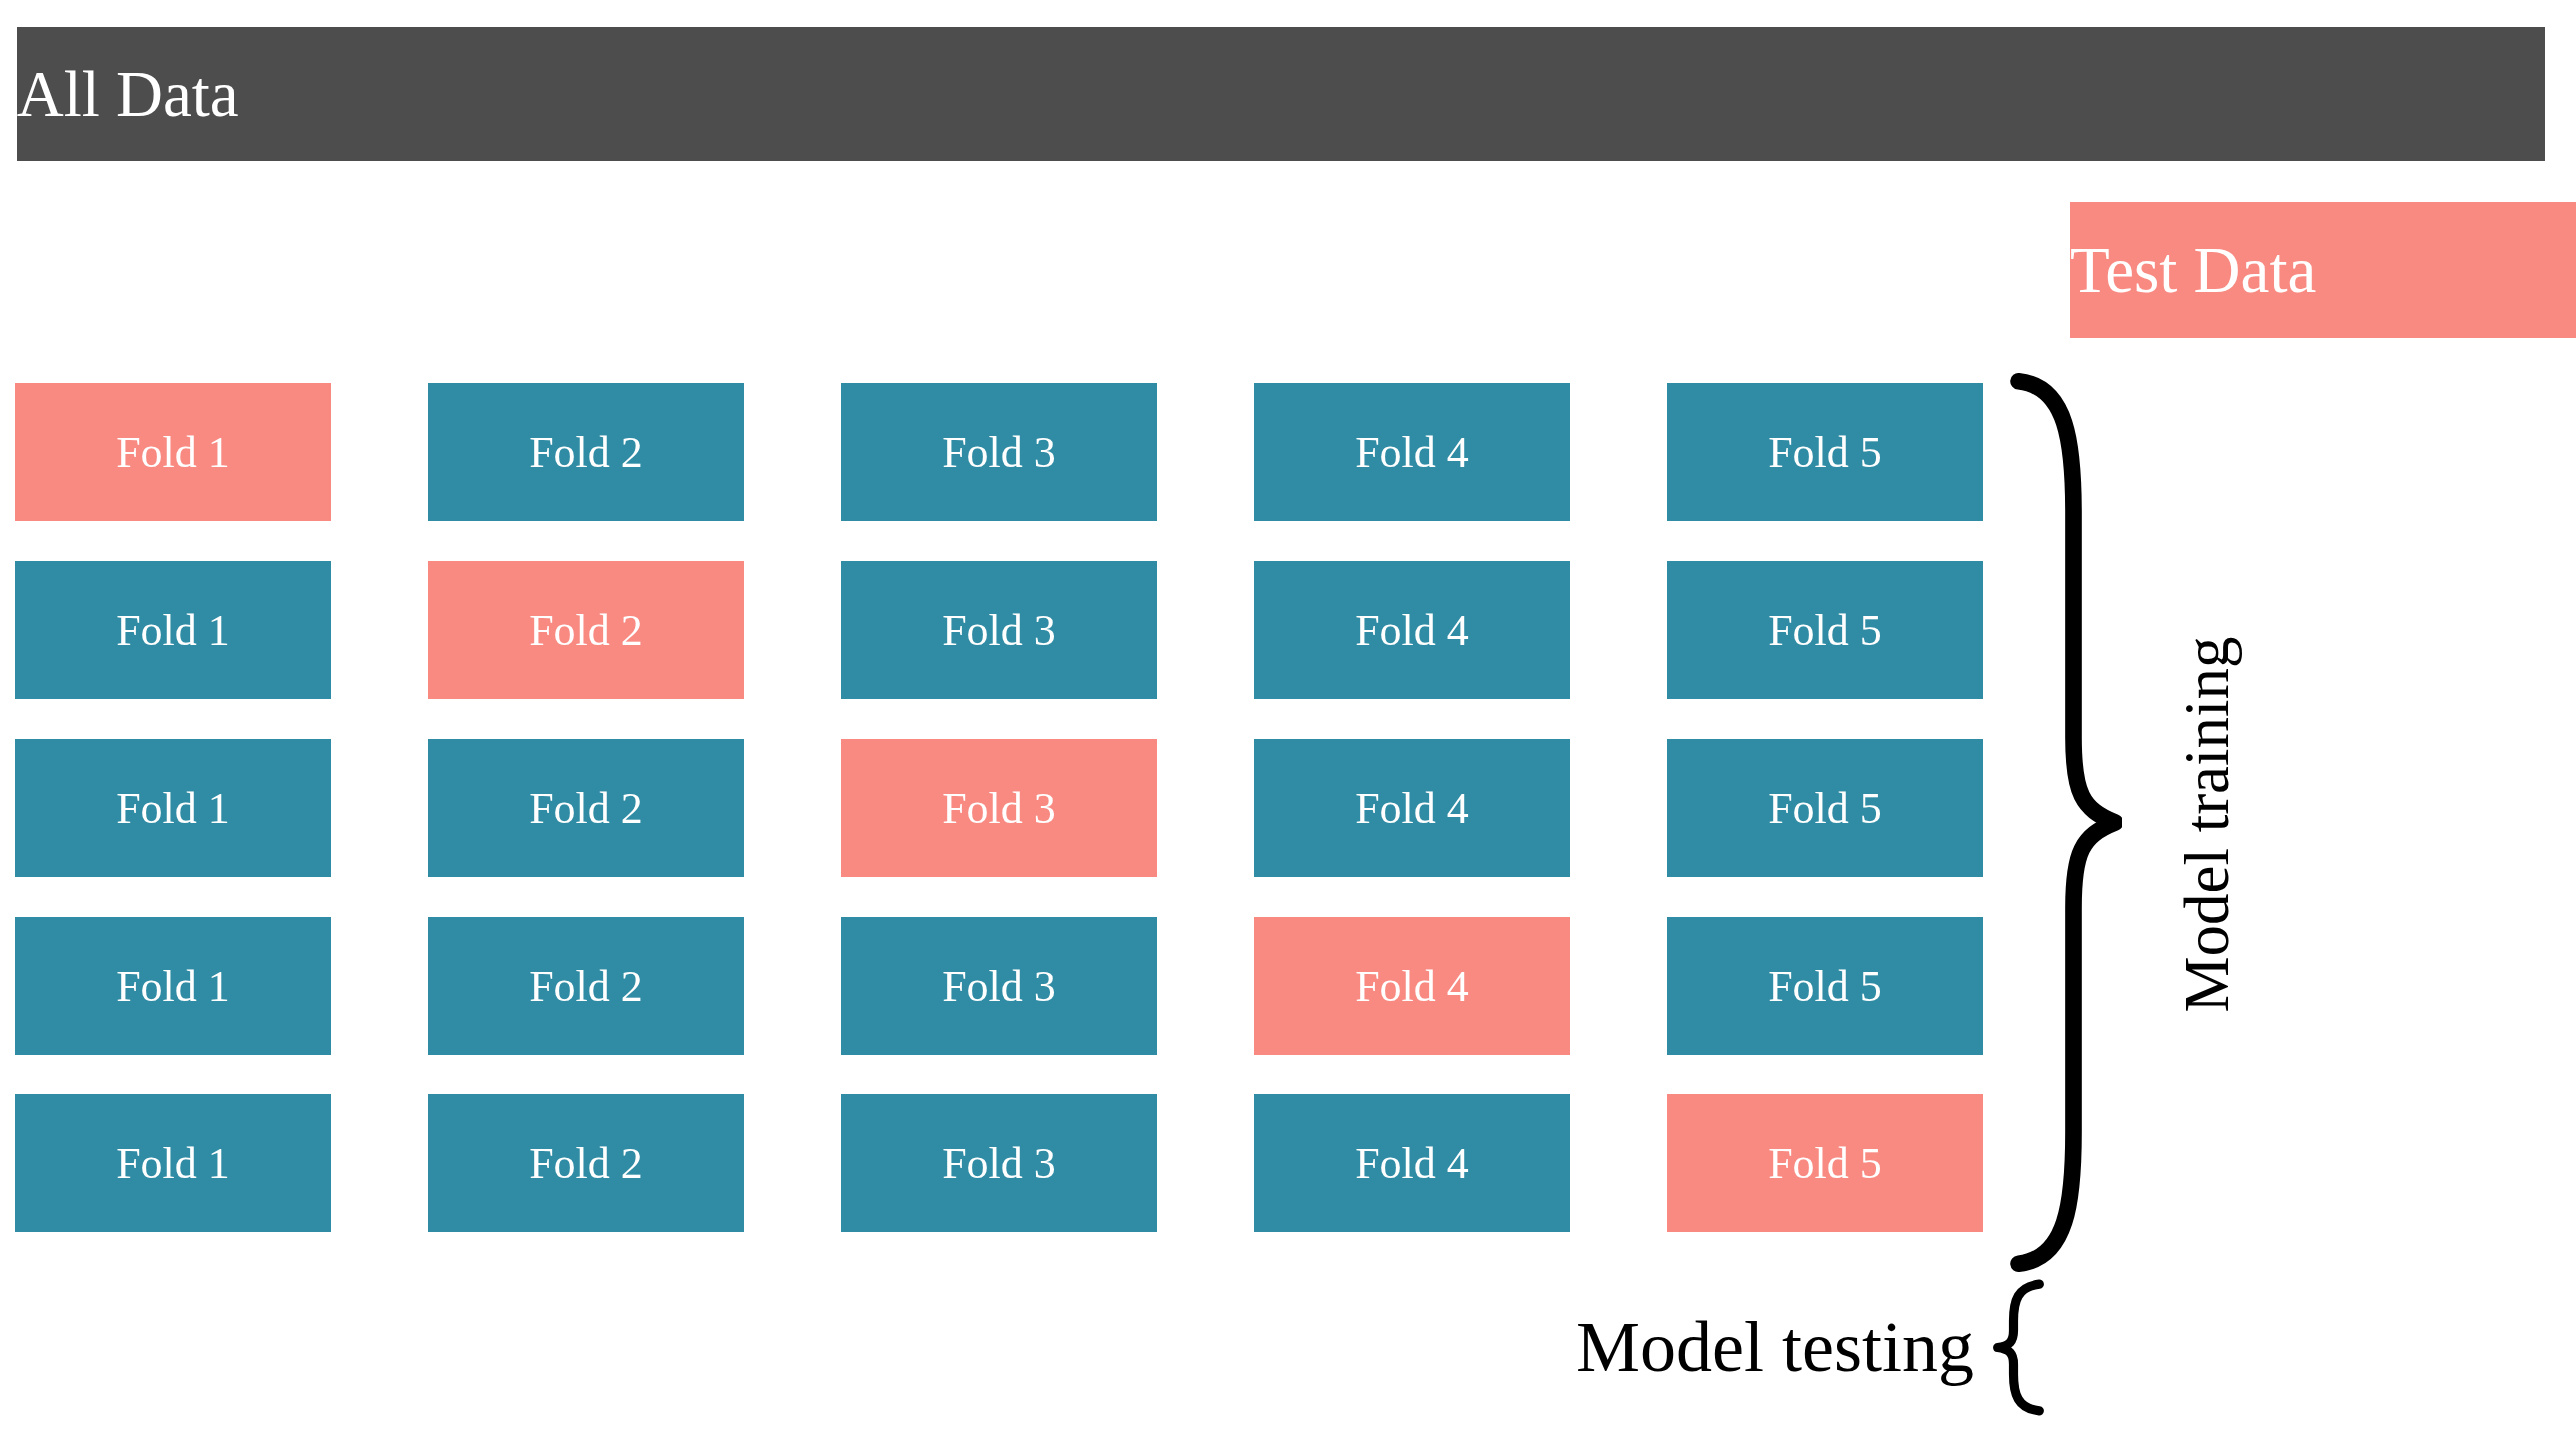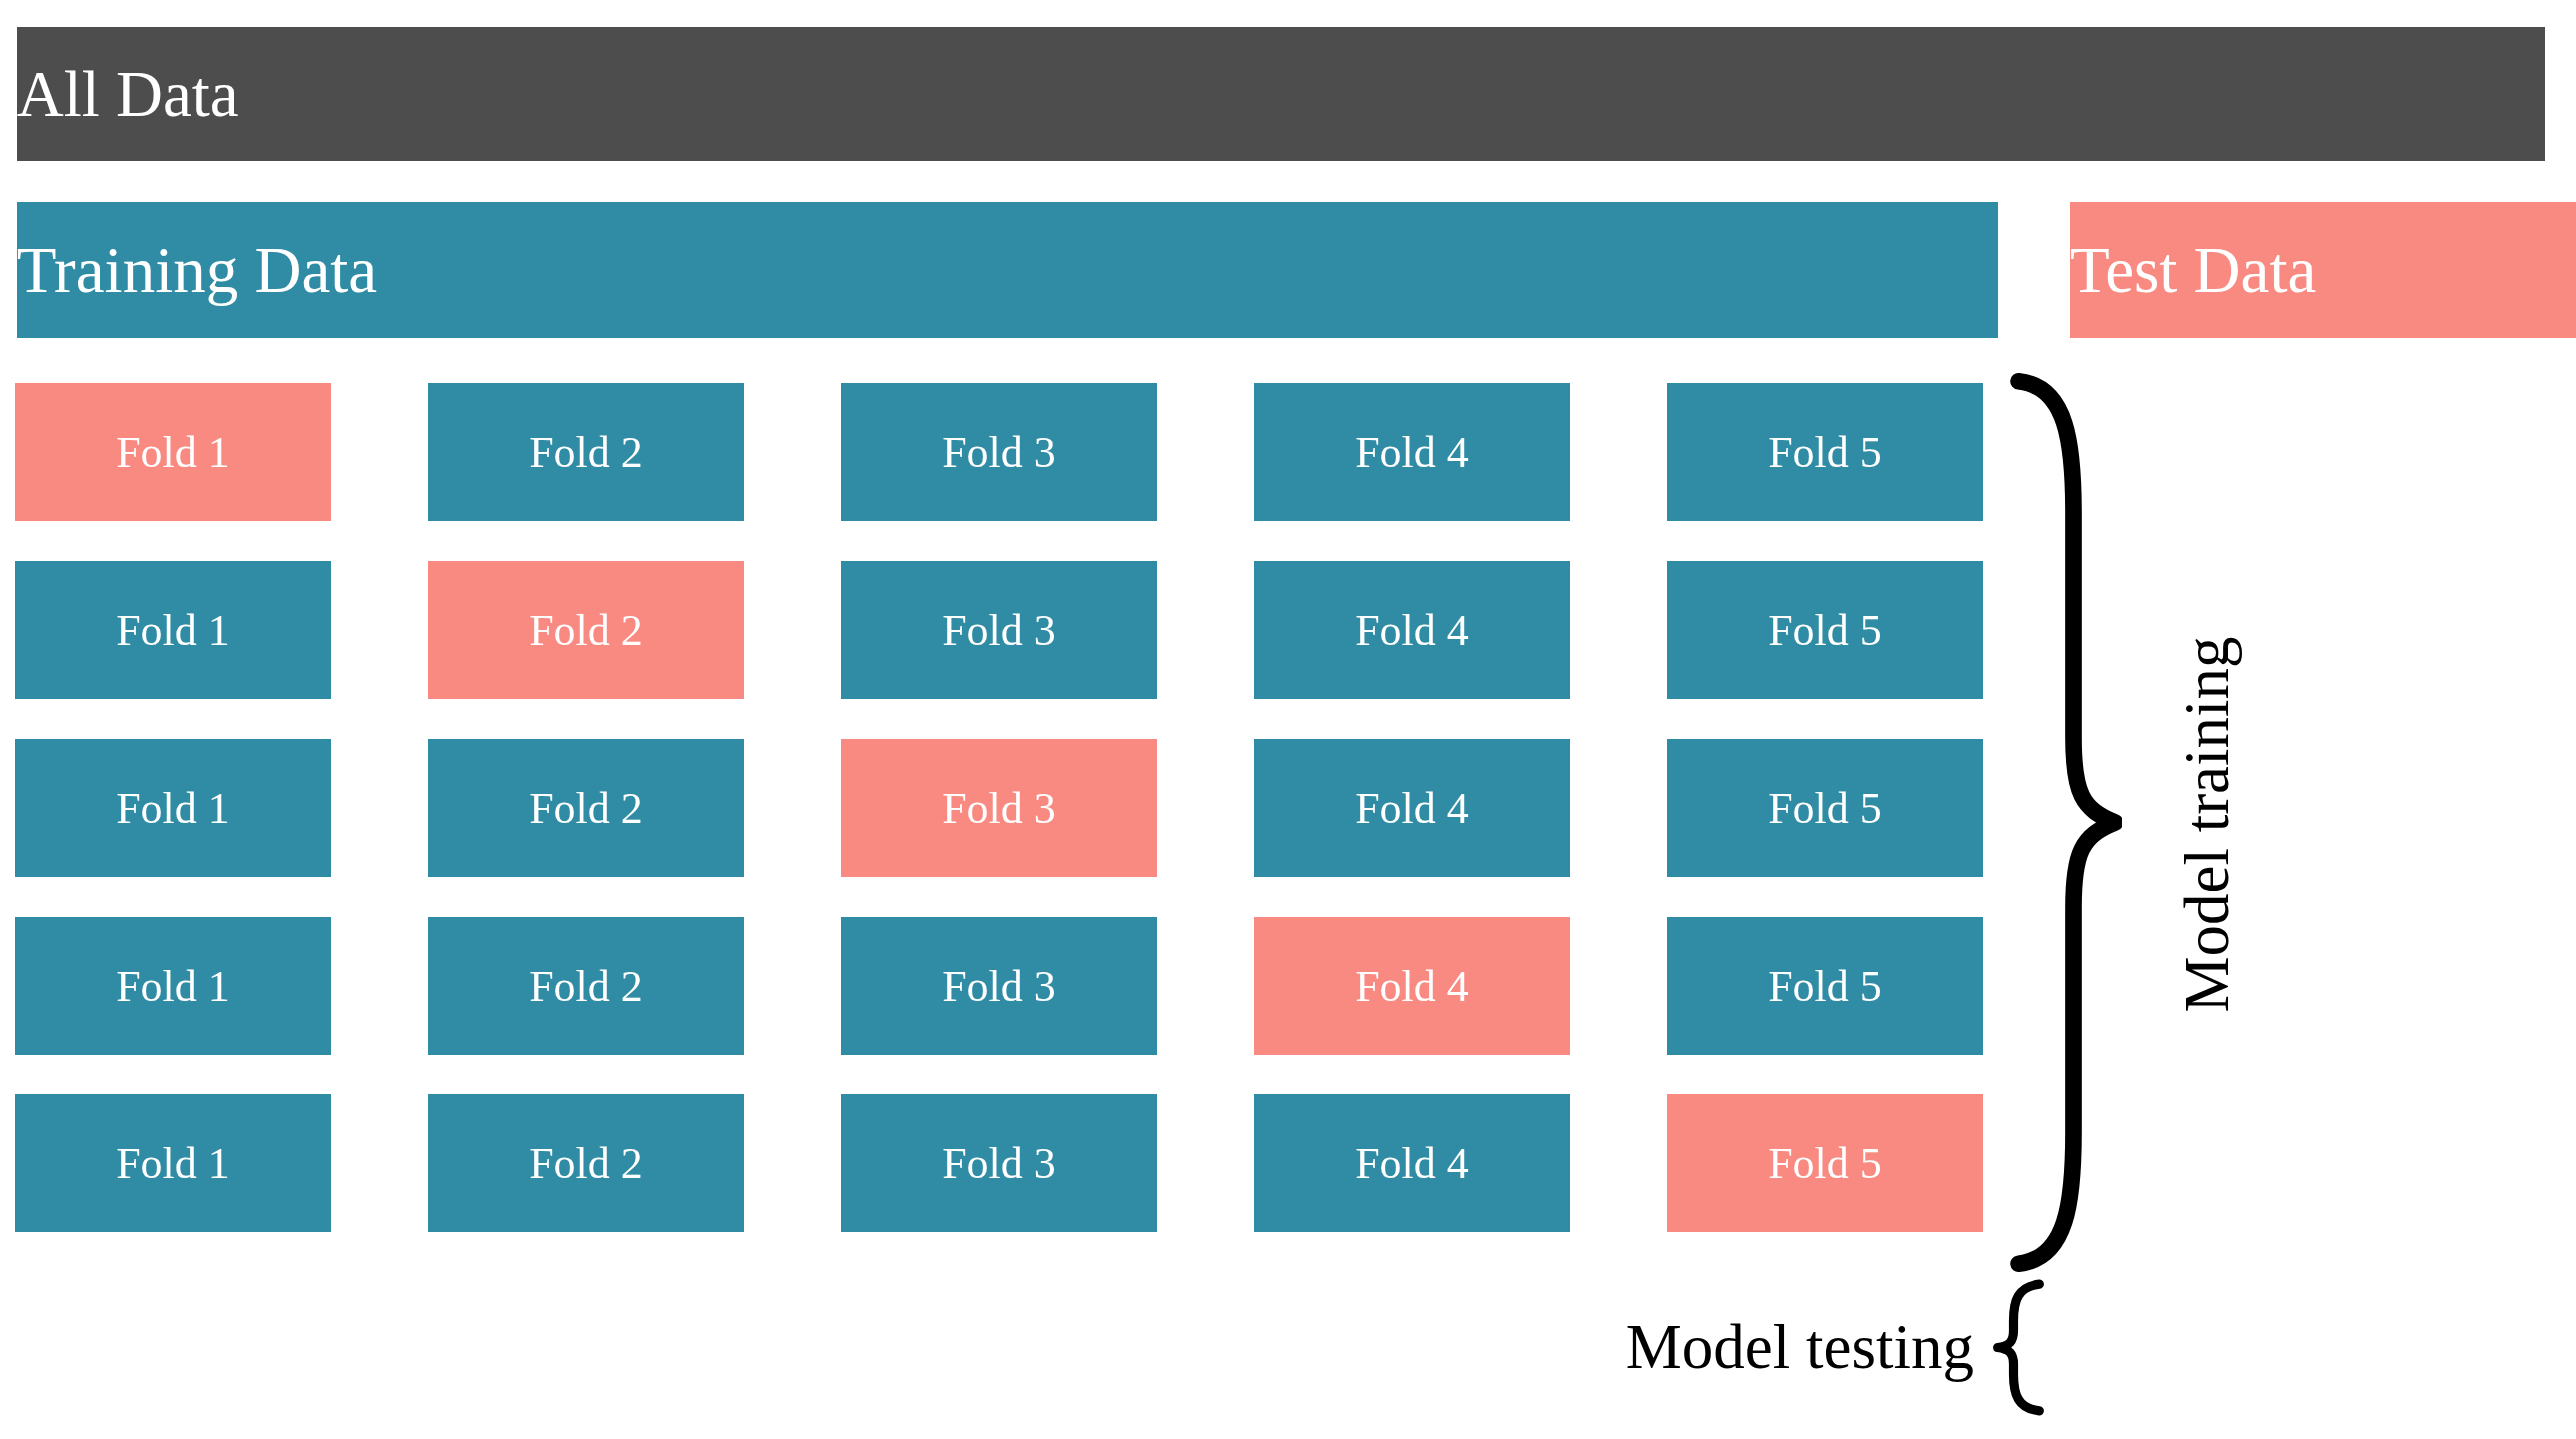--- a/index.html
+++ b/index.html
@@ -73,21 +73,21 @@
     font-size: 63px;
     color: var(--label-text, #000000);
     white-space: nowrap;
   }
   #model-testing-label {
     position: absolute;
     left: 1408px; top: 1306px;
     width: 566px; height: 83px;
     line-height: 83px;
     text-align: right;
-    font-size: 63px;
+    font-size: 72px;
     color: var(--label-text, #000000);
     white-space: nowrap;
   }
   #model-testing-brace {
     position: absolute;
     left: 1991px; top: 1279px;
   }
   .brace-path {
     fill: none;
     stroke: var(--label-text, #000000);
@@ -97,23 +97,20 @@
 </style>
 </head>
 <body>
 
 <div id="canvas">
 
   <div class="bar" id="all-data-bar">
     <span>All Data</span>
   </div>
 
-  <div class="bar" id="training-data-bar">
-    <span>Training Data</span>
-  </div>
 
   <div class="bar" id="test-data-top-bar">
     <span>Test Data</span>
   </div>
 
   <div id="fold-grid">
       <div class="fold-cell test" style="left: 15px; top: 383px;">Fold 1</div>
       <div class="fold-cell" style="left: 428px; top: 383px;">Fold 2</div>
       <div class="fold-cell" style="left: 841px; top: 383px;">Fold 3</div>
       <div class="fold-cell" style="left: 1254px; top: 383px;">Fold 4</div>

